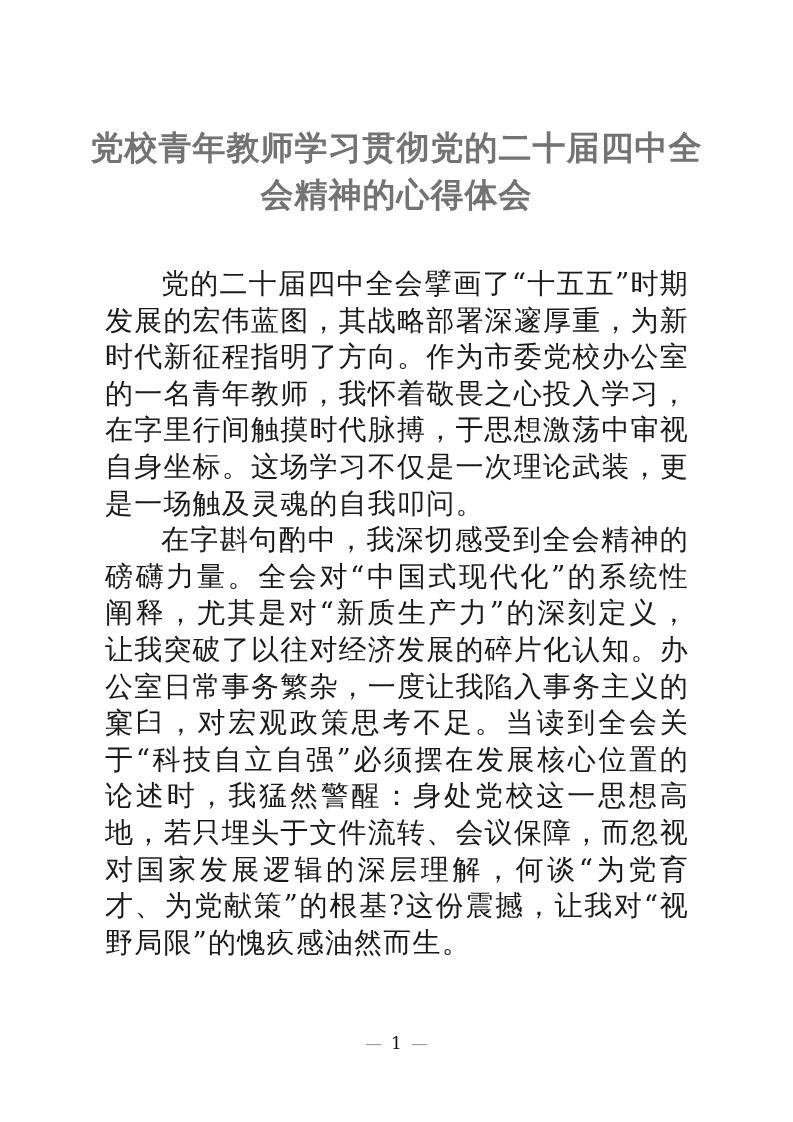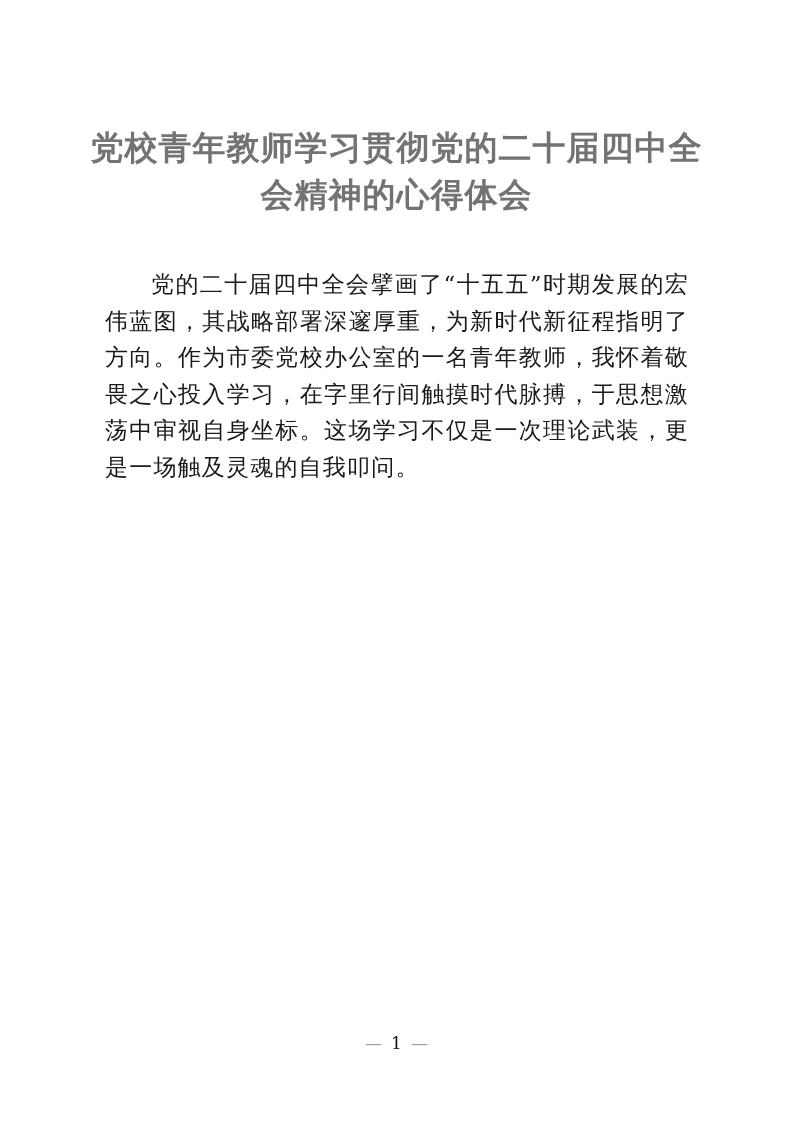--- a/index.html
+++ b/index.html
@@ -27,21 +27,21 @@
     font-weight: bold;
     line-height: 47px;
     letter-spacing: 1px;
     color: #737373;
   }
   .doc-content {
     position: absolute;
     top: 266px;
     left: 105px;
     width: 584px;
-    font-size: 23px;
+    font-size: 28px;
     line-height: 36.6px;
     letter-spacing: 1.2px;
     text-align: justify;
     color: #1a1a1a;
   }
   .doc-content p {
     margin: 0;
     text-indent: 2em;
   }
   .page-footer {
@@ -65,19 +65,20 @@
 </style>
 </head>
 <body>
 
 <div class="page">
 
   <h1 class="doc-title">党校青年教师学习贯彻党的二十届四中全会精神的心得体会</h1>
 
   <div class="doc-content">
     <p>党的二十届四中全会擘画了“十五五”时期发展的宏伟蓝图，其战略部署深邃厚重，为新时代新征程指明了方向。作为市委党校办公室的一名青年教师，我怀着敬畏之心投入学习，在字里行间触摸时代脉搏，于思想激荡中审视自身坐标。这场学习不仅是一次理论武装，更是一场触及灵魂的自我叩问。</p>
+    <p>在字斟句酌中，我深切感受到全会精神的磅礴力量。全会对“中国式现代化”的系统性阐释，尤其是对“新质生产力”的深刻定义，让我突破了以往对经济发展的碎片化认知。办公室日常事务繁杂，一度让我陷入事务主义的窠臼，对宏观政策思考不足。当读到全会关于“科技自立自强”必须摆在发展核心位置的论述时，我猛然警醒：身处党校这一思想高地，若只埋头于文件流转、会议保障，而忽视对国家发展逻辑的深层理解，何谈“为党育才、为党献策”的根基?这份震撼，让我对“视野局限”的愧疚感油然而生。</p>
   </div>
 
   <div class="page-footer">
     <span class="dash">—</span><span class="num">1</span><span class="dash">—</span>
   </div>
 
 </div>
 
 </body></html>

